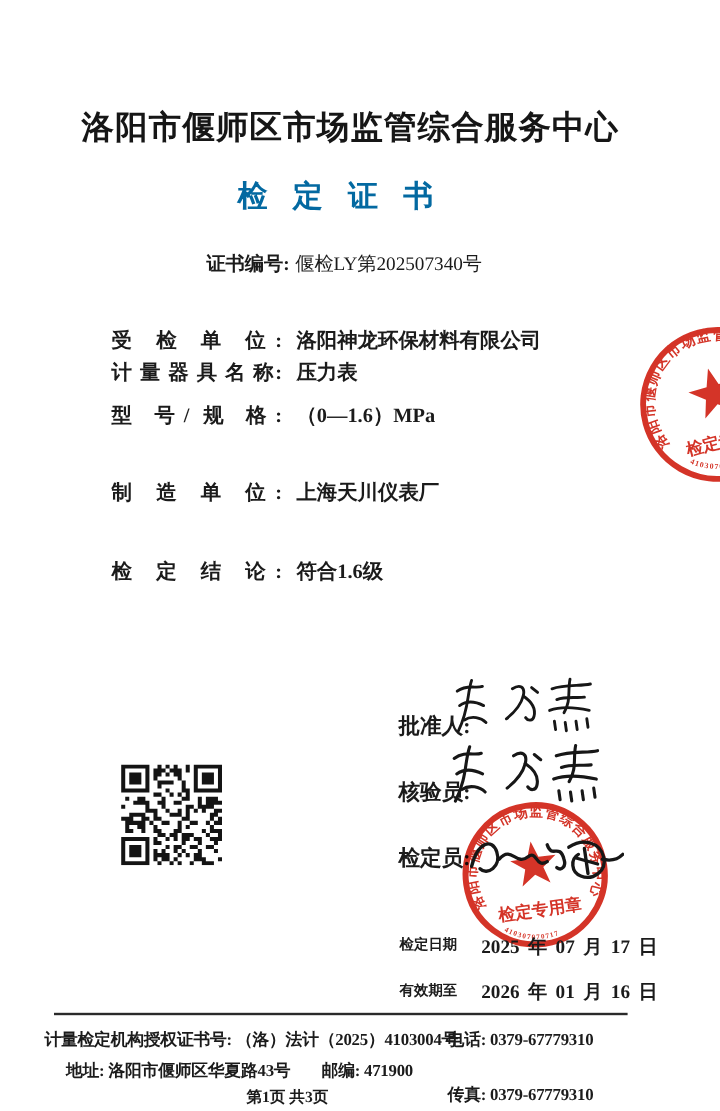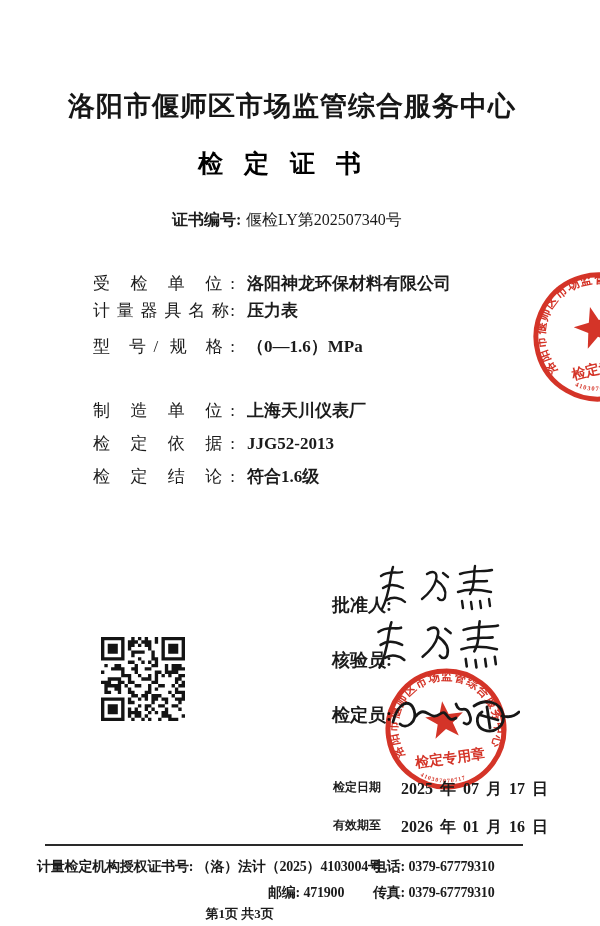--- a/index.html
+++ b/index.html
@@ -9,27 +9,27 @@
   }
   .abs{position:absolute;white-space:nowrap;}
   .org-name{
     top:88px;left:12px;width:560px;text-align:center;
     font-family:"Liberation Sans","DejaVu Sans",sans-serif;
     font-size:27px;font-weight:800;letter-spacing:1px;color:#161616;
   }
   .doc-title{
     top:147px;left:198px;
     font-family:Liberation Sans, sans-serif;
-    font-size:25px;font-weight:800;letter-spacing:21px;color:#000000;
+    font-size:25px;font-weight:800;letter-spacing:21px;color:#0369a1;
   }
   .cert-label{top:210px;left:172px;font-size:16px;font-weight:700;}
   .cert-value{top:210px;left:246px;font-size:16px;font-weight:400;}
   .field-row{left:93px;font-size:17px;}
   .field-label{
-    display:inline-block;width:142px;font-weight:400;
+    display:inline-block;width:142px;font-weight:700;
     text-align:justify;text-align-last:justify;
   }
   .field-value{margin-left:12px;font-weight:600;}
   .sig-label{left:332px;font-size:18px;font-weight:800;}
   .sig-svg{position:absolute;}
   .sig-svg path{stroke:#171717;fill:none;stroke-linecap:round;stroke-linejoin:round;}
   .seal{position:absolute;mix-blend-mode:multiply;opacity:.95;}
   .date-label{left:333px;font-size:12px;font-weight:700;}
   .date-value{left:401px;font-size:16px;font-weight:700;word-spacing:3px;}
   .divider{left:45px;top:844px;width:478px;height:2px;background:#2a2a2a;}
@@ -51,23 +51,20 @@
     <span class="field-label">受 检 单 位:</span><span class="field-value">洛阳神龙环保材料有限公司</span>
   </div>
   <div class="abs field-row" style="top:299px">
     <span class="field-label">计 量 器 具 名 称:</span><span class="field-value">压力表</span>
   </div>
   <div class="abs field-row" style="top:335px">
     <span class="field-label">型 号/ 规 格:</span><span class="field-value">（0—1.6）MPa</span>
   </div>
   <div class="abs field-row" style="top:399px">
     <span class="field-label">制 造 单 位:</span><span class="field-value">上海天川仪表厂</span>
-  </div>
-  <div class="abs field-row" style="top:432px">
-    <span class="field-label">检 定 依 据:</span><span class="field-value">JJG52-2013</span>
   </div>
   <div class="abs field-row" style="top:465px">
     <span class="field-label">检 定 结 论:</span><span class="field-value">符合1.6级</span>
   </div>
 
   <svg class="seal" style="left:523px;top:262px" width="150" height="150" viewBox="0 0 150 150">
     <g transform="rotate(-15 75 75)">
       <circle cx="75" cy="75" r="62" fill="none" stroke="#d2291c" stroke-width="5"></circle>
       <defs>
           <path id="arcA" d="M27.4,97.2 A53,53 0 1,1 122.6,97.2"></path>
@@ -171,23 +168,27 @@
 
   <span class="abs foot" style="top:858px;left:37px">
     <span>计量检定机构授权证书号:</span>
     <span>（洛）法计（2025）4103004号</span>
   </span>
   <span class="abs foot" style="top:858px;left:373px">
     <span>电话:</span>
     <span>0379-67779310</span>
   </span>
 
+  <span class="abs foot" style="top:884px;left:55px">
+    <span>地址:</span>
+    <span>洛阳市偃师区华夏路43号</span>
+  </span>
   <span class="abs foot" style="top:884px;left:268px">
     <span>邮编:</span>
     <span>471900</span>
   </span>
-  <span class="abs foot" style="top:884px;left:373px">
+  <span class="abs foot" style="top:904px;left:373px">
     <span>传真:</span>
     <span>0379-67779310</span>
   </span>
 
   <div class="abs page-indicator">第1页 共3页</div>
 </div>
 
 </body></html>

